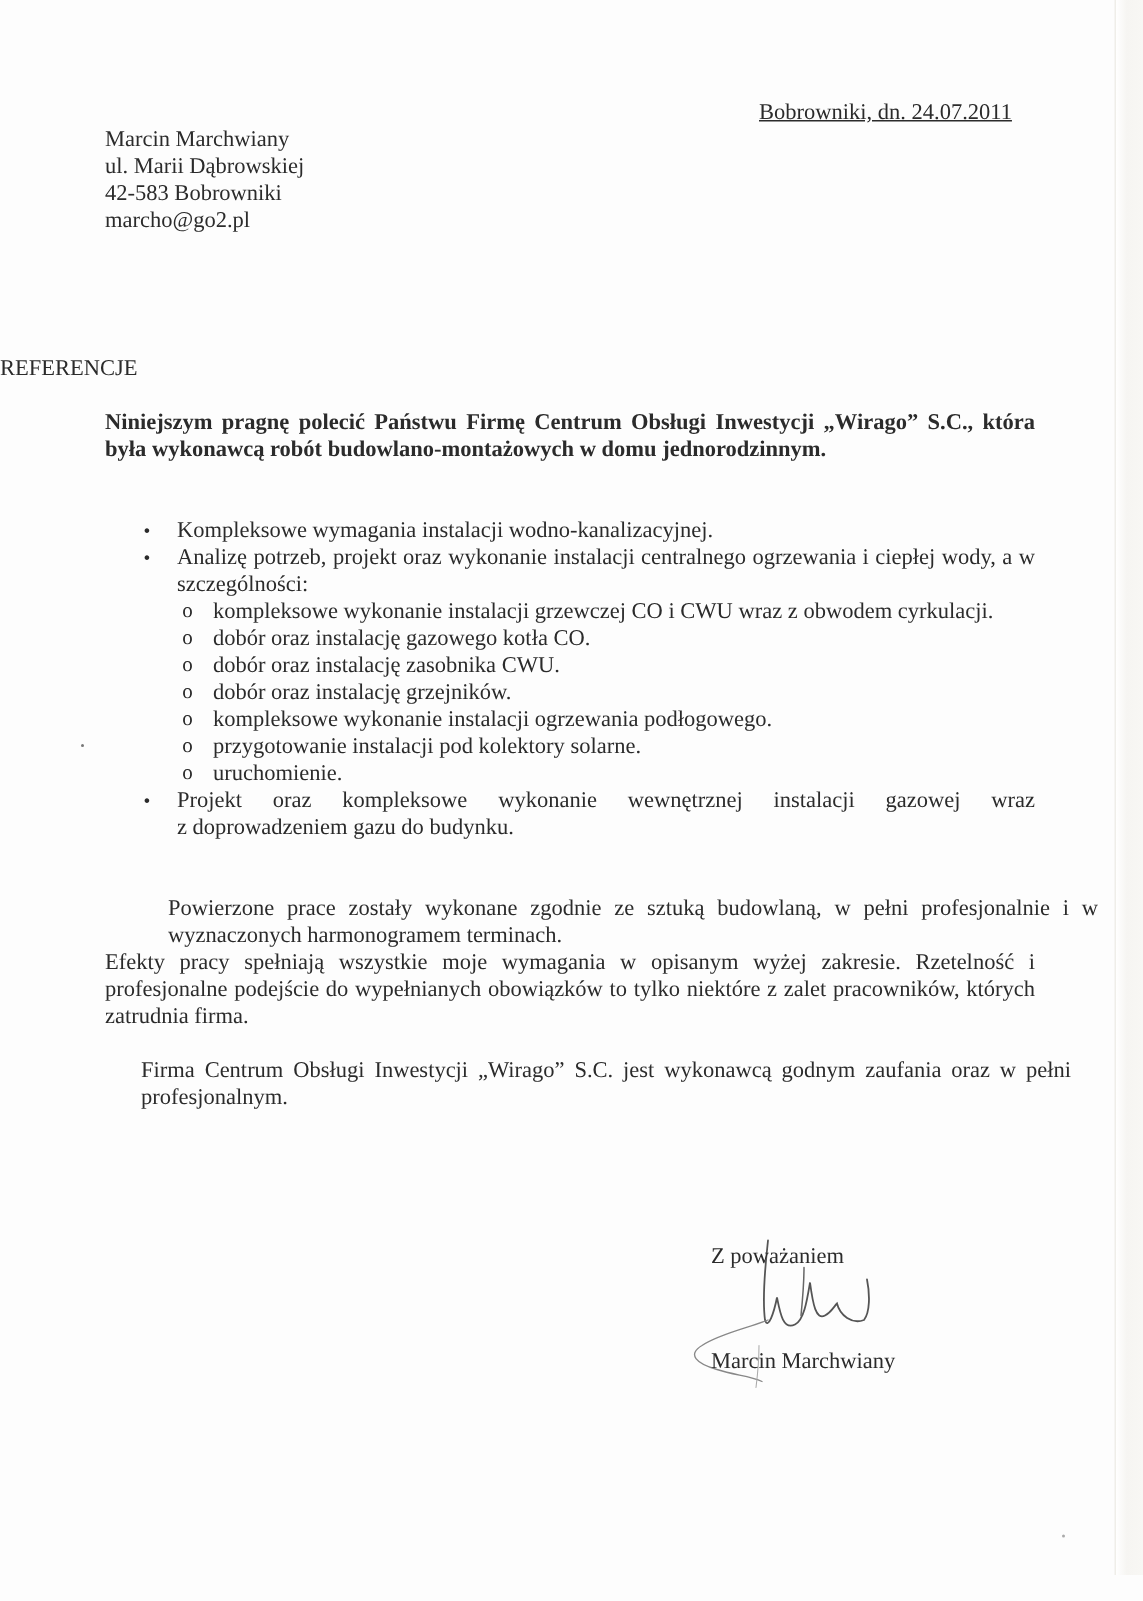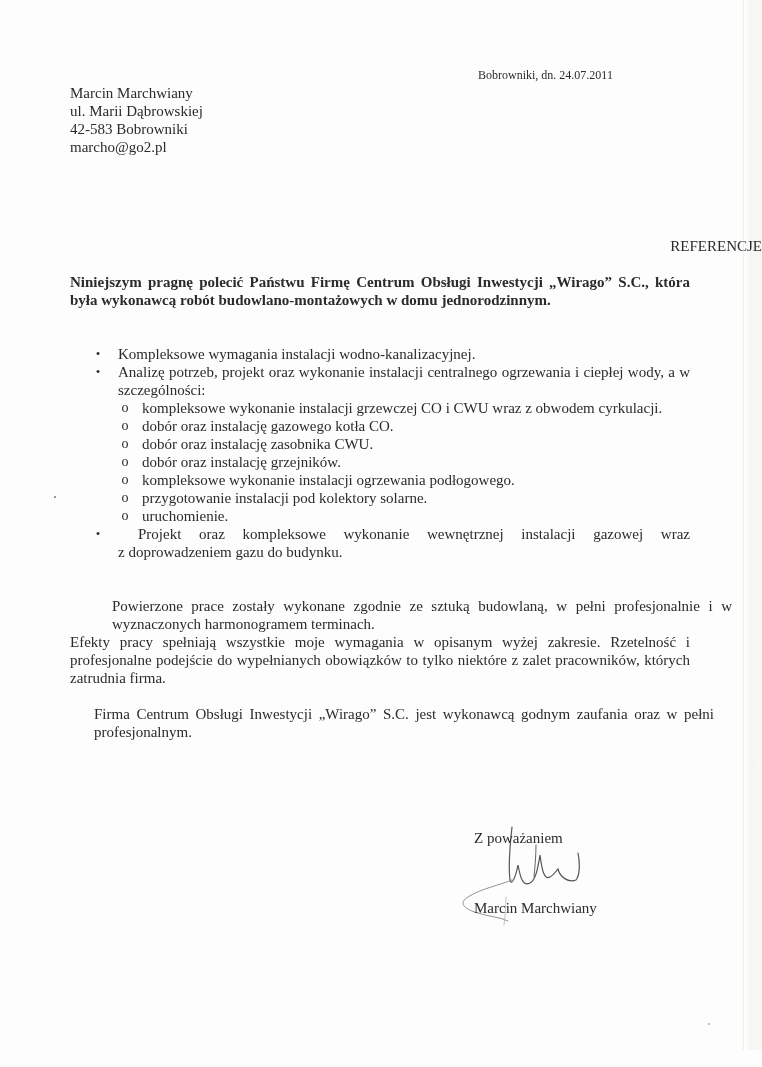--- a/index.html
+++ b/index.html
@@ -25,34 +25,35 @@
     }
     .edge-shadow {
       position: absolute;
       right: 0; top: 0;
       width: 18px; height: 1050px;
       background: linear-gradient(to right, #ffffff, #f6f5f2 40%, #f8f7f4);
       border-left: 1px solid #efeee9;
     }
     .date {
       position: absolute;
-      left: 478px; top: 66px;
-      font-size: 12px;
-      white-space: nowrap;
+      left: 506px; top: 66px;
+      font-size: 15px;
+      white-space: nowrap;
+      text-decoration: underline;
     }
     .sender {
       position: absolute;
       left: 70px; top: 84px;
     }
     .sender div { white-space: nowrap; height: 18px; }
     .title {
       position: absolute;
       left: 0; top: 237px;
       width: 762px;
-      text-align: right;
+      text-align: left;
       font-size: 15px;
       letter-spacing: 0px;
     }
     .para {
       position: absolute;
       left: 70px;
       width: 620px;
       text-align: justify;
     }
     .intro { top: 273px; font-weight: bold; }
@@ -72,21 +73,20 @@
       position: absolute;
       left: 22px;
       top: 0;
       width: 12px;
       text-align: center;
       font-size: 13px;
     }
     .justify-full {
       text-align: justify;
       text-align-last: justify;
-      margin-left: 20px;
     }
     .sub-list { margin: 0; padding: 0; }
     .sub-item {
       position: relative;
       padding-left: 24px;
       white-space: nowrap;
     }
     .sub-item .mark {
       position: absolute;
       left: 0; top: 0;

